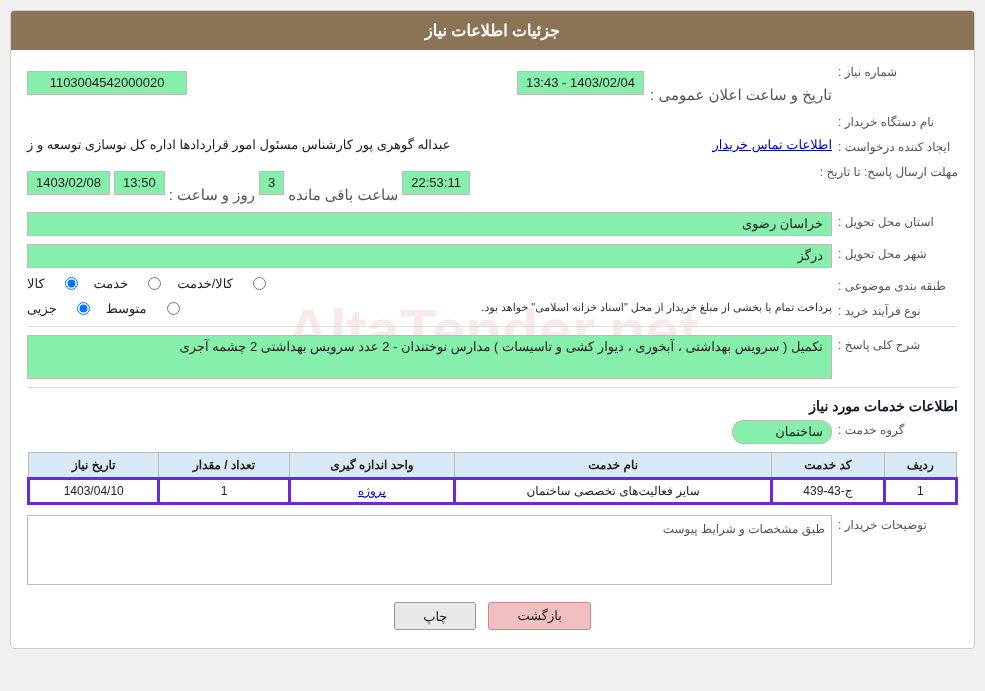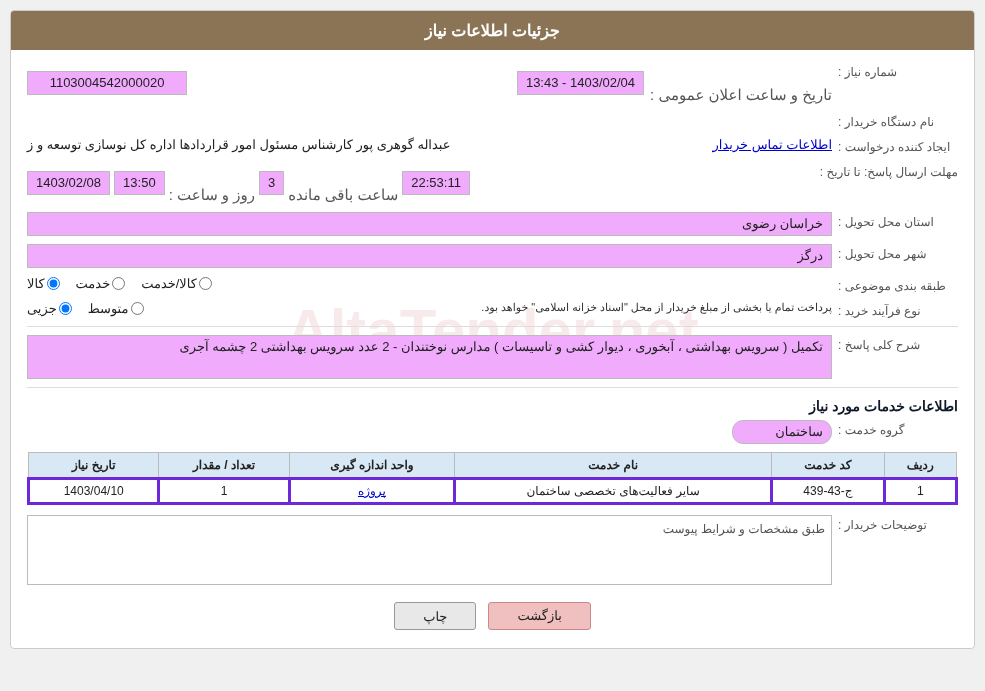--- a/index.html
+++ b/index.html
@@ -48,21 +48,21 @@
       padding-top: 3px;
       font-size: 12px;
     }
     .info-value {
       flex: 1;
       text-align: right;
     }
     .bordered-box {
       border: 1px solid #bbb;
       padding: 3px 8px;
-      background: #f0abfc;
+      background: #86efac;
       min-height: 24px;
       display: inline-block;
     }
     .link-blue {
       color: #0000cc;
       text-decoration: underline;
       cursor: pointer;
     }
     
     .deadline-row {
@@ -75,21 +75,21 @@
     
     .radio-group {
       display: flex;
       gap: 16px;
       align-items: center;
       justify-content: flex-end;
     }
     .radio-item {
       display: flex;
       align-items: center;
-      gap: 2px;
+      gap: 20px;
     }
     
     .section-title {
       font-weight: bold;
       font-size: 14px;
       margin: 10px 0 6px 0;
       color: #0f172a;
     }
     
     .data-table {

